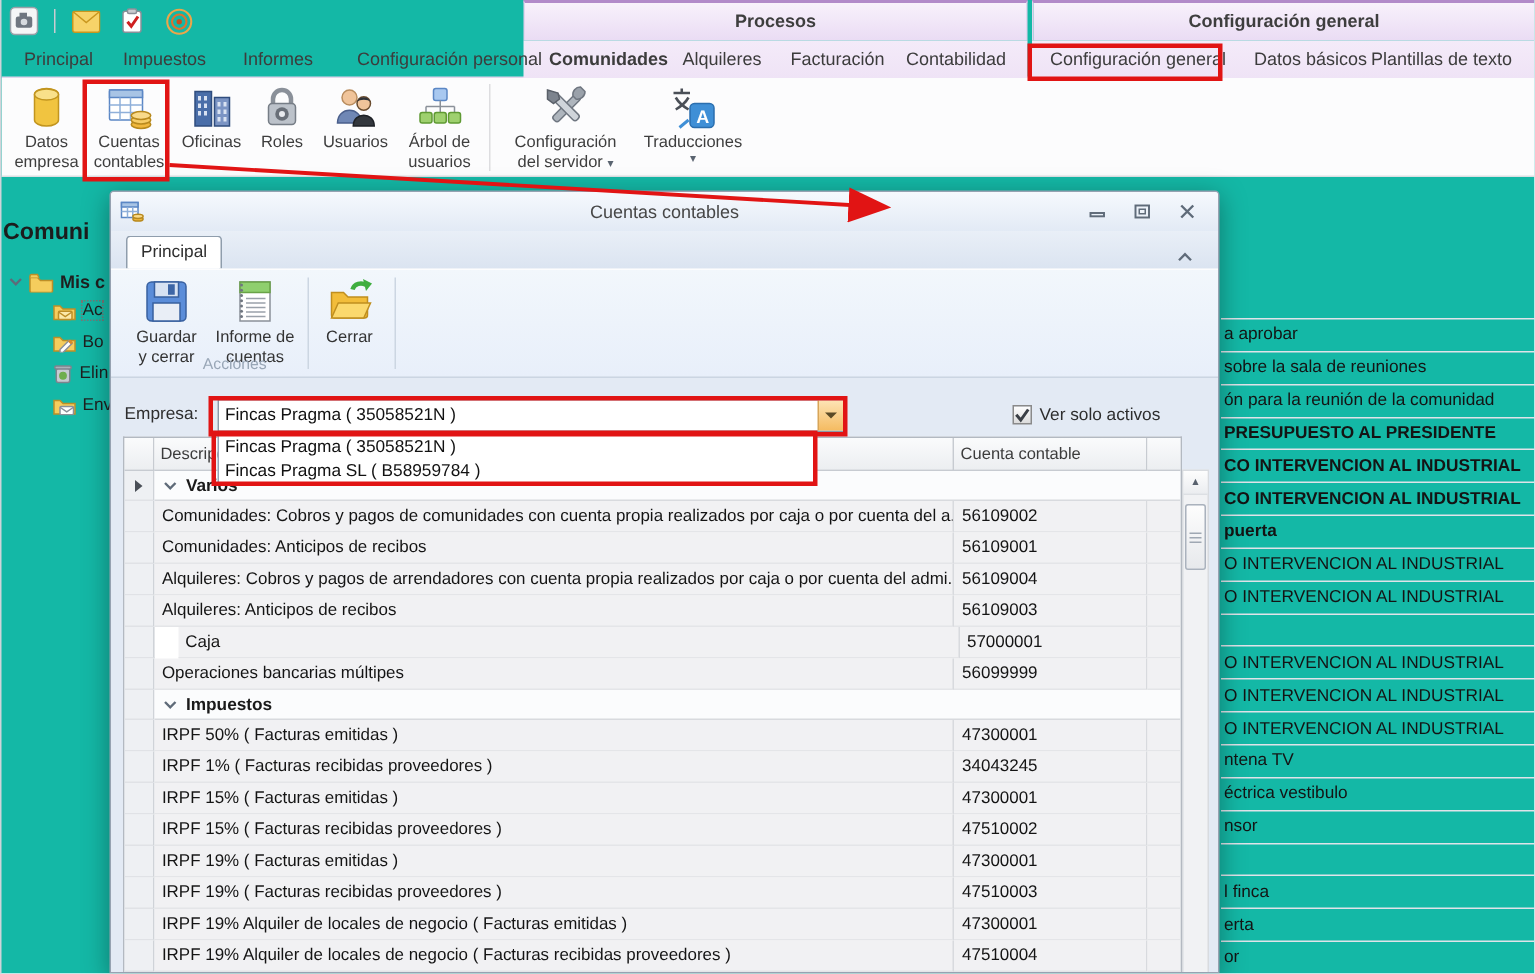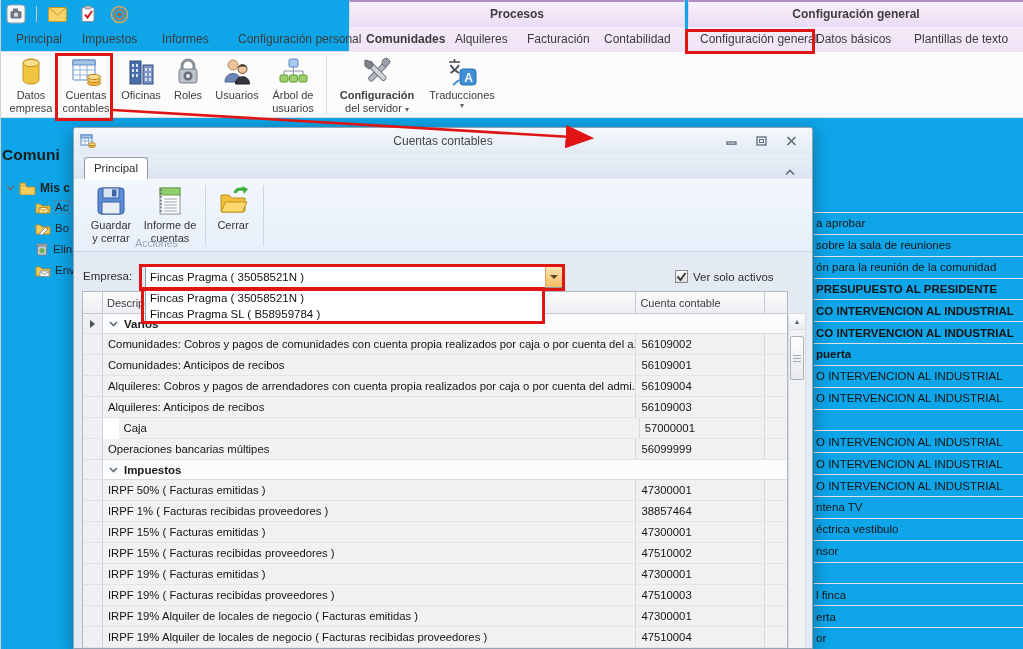--- a/index.html
+++ b/index.html
@@ -1,17 +1,17 @@
 <!DOCTYPE html>
 <html><head>
 <meta charset="utf-8">
 <style>
   html,body{margin:0;padding:0;background:#fff;}
   *{box-sizing:border-box;}
-  .screen{position:relative;width:1023px;height:649px;overflow:hidden;background:#0ea5e9;
+  .screen{position:relative;width:1023px;height:649px;overflow:hidden;background:#14b8a6;
     font-family:"Liberation Sans",sans-serif;color:#333;border-left:1px solid #cfd3d9;}
   
   .qat{position:absolute;top:2px;left:4px;height:24px;display:flex;align-items:center;gap:9px;}
   .qat .btn{width:22px;height:22px;display:flex;align-items:center;justify-content:center;cursor:default;}
   .qat-sep{width:1px;height:16px;background:#c9ccd1;}
   
   .ctx{position:absolute;top:0;height:27px;border-top:2px solid #b28ac9;border-left:1px solid #e3d4ee;border-right:1px solid #e3d4ee;
     background:linear-gradient(#f8f1fb,#eadcf4);text-align:center;font-weight:bold;font-size:12px;color:#3e3e3e;line-height:24px;}
   .tabsrow{position:absolute;top:27px;left:0;width:1023px;height:25px;border-bottom:1px solid #e2d6ec;background:transparent;}
   .tabsrow .ctxbg{position:absolute;top:0;height:25px;background:linear-gradient(#f4ebf9,#efe3f6);}
@@ -133,21 +133,21 @@
     <div class="ctxbg" style="left:687px;width:336px;"></div>
     <span class="tab" style="left:8px;">Principal</span>
     <span class="tab" style="left:74px;">Impuestos</span>
     <span class="tab" style="left:154px;">Informes</span>
     <span class="tab" style="left:230px;">Configuración personal</span>
     <span class="tab" style="left:358px;font-weight:bold;">Comunidades</span>
     <span class="tab" style="left:447px;">Alquileres</span>
     <span class="tab" style="left:519px;">Facturación</span>
     <span class="tab" style="left:596px;">Contabilidad</span>
     <span class="tab" style="left:692px;">Configuración general</span>
-    <span class="tab" style="left:808px;">Datos básicos</span>
+    <span class="tab" style="left:828px;">Datos básicos</span>
     <span class="tab" style="left:906px;">Plantillas de texto</span>
   </div>
 
   <div class="ribbon">
     <div class="rbtn" style="width:52px;">
       <span class="icn">
         <svg width="32" height="32" viewBox="0 0 32 32">
             <path d="M8 7c0-2.2 3.6-4 8-4s8 1.8 8 4v17c0 2.2-3.6 4-8 4s-8-1.8-8-4z" fill="#f1c440" stroke="#c2951f"></path>
             <ellipse cx="16" cy="7" rx="8" ry="3.6" fill="#f9e08a" stroke="#c2951f"></ellipse>
           </svg>
@@ -231,21 +231,21 @@
     <div class="rsep"></div>
     <div class="rbtn" style="width:90px;">
       <span class="icn">
         <svg width="32" height="32" viewBox="0 0 32 32">
             <rect x="14" y="4" width="5" height="23" rx="2" transform="rotate(45 16 16)" fill="#aeb5bd" stroke="#6f7680"></rect>
             <rect x="14" y="4" width="5" height="23" rx="2" transform="rotate(-45 16 16)" fill="#cfd4da" stroke="#6f7680"></rect>
             <path d="M4 4l7 2 1 4-4 3-4-3z" fill="#7d848e" stroke="#5a6069"></path>
             <path d="M29 5a5 5 0 0 1-6 5l-2-2a5 5 0 0 1 5-6z" fill="#9aa1aa" stroke="#6f7680"></path>
           </svg>
       </span>
-      <span style="white-space:nowrap;font-weight:bold;">Configuración</span>
+      <span style="white-space:nowrap;">Configuración</span>
       <span style="white-space:nowrap;"><span>del servidor</span> <span class="dd">▾</span></span>
     </div>
     <div class="rbtn" style="width:80px;">
       <span class="icn">
         <svg width="32" height="32" viewBox="0 0 32 32">
             <path d="M3 6h11M8.5 3v3M4.5 9c2 3.5 6 6.5 8.5 8M13 9c-2 3.5-6 6.5-8.5 8" stroke="#4a4f57" stroke-width="1.7" fill="none"></path>
             <rect x="14" y="13" width="16" height="16" rx="3" fill="#3f8fd6" stroke="#2a6eae"></rect>
             <text x="18.2" y="25.8" font-size="12" font-weight="bold" fill="#fff" font-family="Liberation Sans, sans-serif">A</text>
             <path d="M13 24l-6 5" stroke="#3f8fd6" stroke-width="2"></path>
           </svg>
@@ -493,21 +493,21 @@
       </div>
       <div class="grow">
           <div class="gc-ind"></div>
           <div class="gc" style="width:535px;">IRPF 50% ( Facturas emitidas )</div>
           <div class="gc num" style="width:129px;">47300001</div>
           <div class="gc" style="width:22px;border-right:none;"></div>
         </div>
       <div class="grow">
           <div class="gc-ind"></div>
           <div class="gc" style="width:535px;">IRPF 1% ( Facturas recibidas proveedores )</div>
-          <div class="gc num" style="width:129px;">38857464</div>
+          <div class="gc num" style="width:129px;">34043245</div>
           <div class="gc" style="width:22px;border-right:none;"></div>
         </div>
       <div class="grow">
           <div class="gc-ind"></div>
           <div class="gc" style="width:535px;">IRPF 15% ( Facturas emitidas )</div>
           <div class="gc num" style="width:129px;">47300001</div>
           <div class="gc" style="width:22px;border-right:none;"></div>
         </div>
       <div class="grow">
           <div class="gc-ind"></div>

